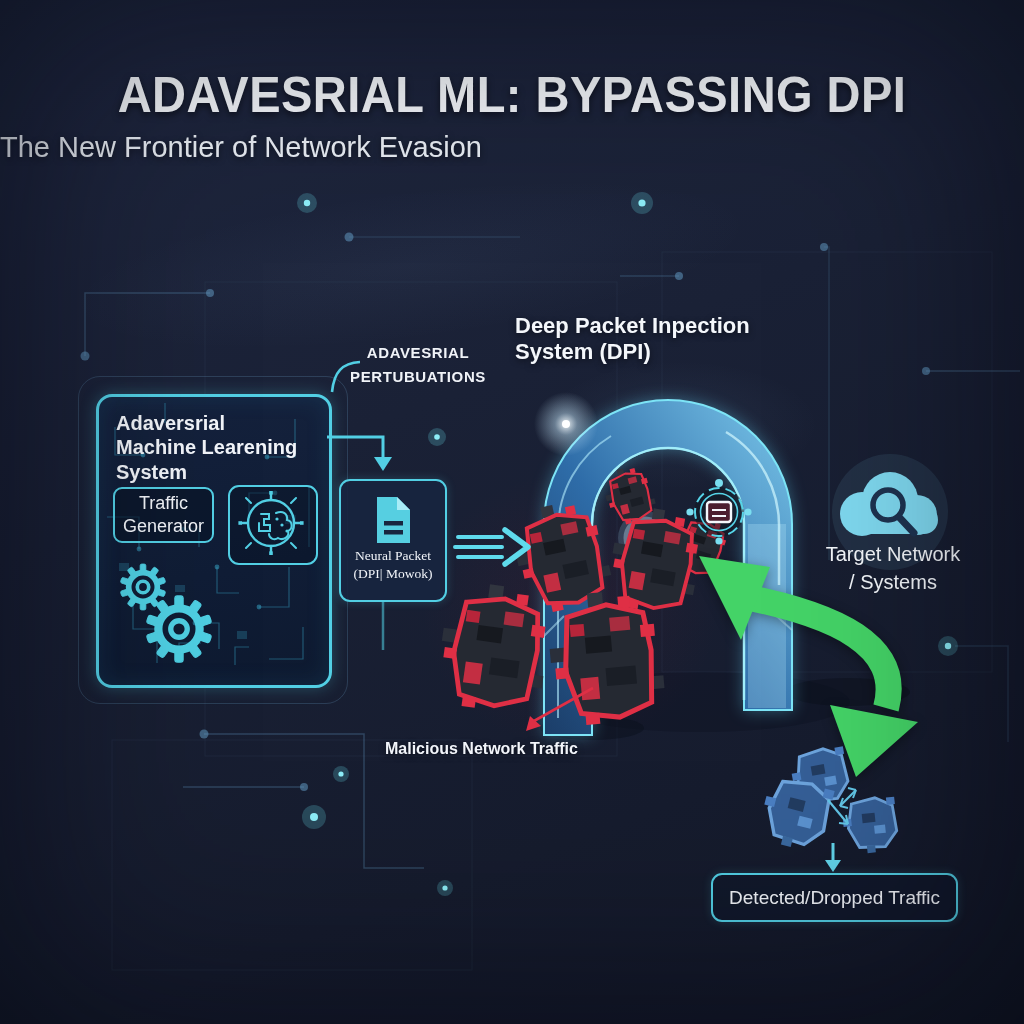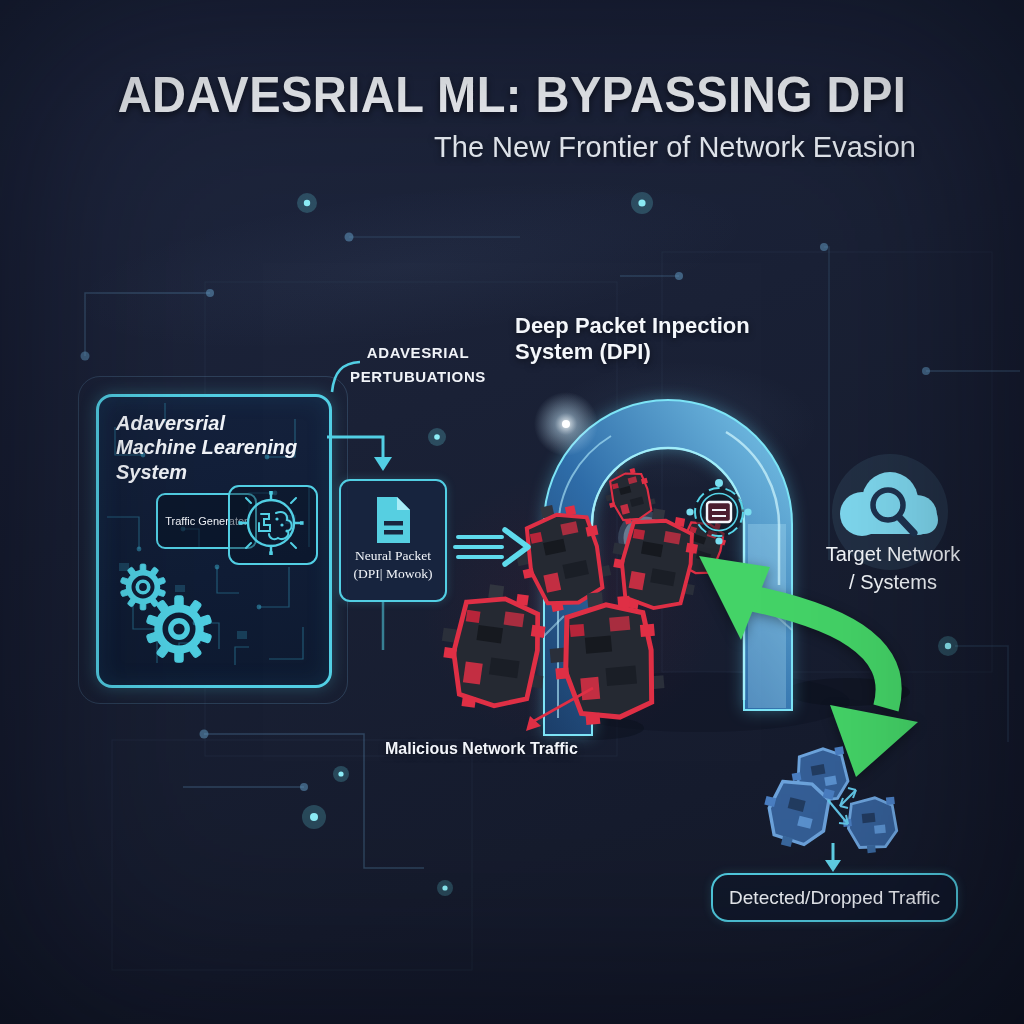--- a/index.html
+++ b/index.html
@@ -10,21 +10,21 @@
   }
   .vignette{position:absolute;inset:0;box-shadow:inset 0 0 220px rgba(2,4,12,.6);pointer-events:none;}
   .abs{position:absolute;}
   svg{display:block;}
   
   .title{
     left:0;top:66px;width:1024px;text-align:center;font-size:50px;font-weight:800;
     letter-spacing:.5px;transform:scaleX(.94);color:#f4f7fb;text-shadow:0 3px 8px rgba(0,0,0,.55);
   }
   .subtitle{
-    left:0;top:131px;width:916px;text-align:right;font-size:29px;font-weight:400;
+    left:0;top:131px;width:916px;text-align:left;font-size:29px;font-weight:400;
     color:#e9eef5;text-shadow:0 2px 6px rgba(0,0,0,.5);
   }
   .pert-label{
     left:348px;top:341px;width:140px;text-align:center;font-size:15px;font-weight:700;
     letter-spacing:.6px;line-height:1.6;color:#f0f3f8;
   }
   .dpi-title{
     left:515px;top:313px;width:310px;font-size:22px;font-weight:700;
     line-height:1.18;color:#f4f7fb;text-shadow:0 2px 6px rgba(0,0,0,.5);
   }
@@ -41,41 +41,41 @@
     left:78px;top:376px;width:268px;height:326px;border:1.5px solid rgba(115,175,215,.22);
     border-radius:22px;
   }
   .ml-box{
     left:96px;top:394px;width:230px;height:288px;border:3px solid #52cfe4;border-radius:16px;
     background:linear-gradient(170deg,#15223d 0%,#101d36 60%,#0e1a30 100%);
     box-shadow:0 0 16px rgba(82,207,228,.28), inset 0 0 22px rgba(40,120,160,.18);
     overflow:hidden;
   }
   .ml-title{position:absolute;left:17px;top:14px;width:196px;font-size:20px;font-weight:700;line-height:1.22;}
-  .ml-title span{display:block;font-style:italic;}
+  .ml-title span{display:block;}
   .tg-box{
-    position:absolute;left:14px;top:96px;width:101px;height:56px;border:2px solid #52cfe4;border-radius:9px;
+    position:absolute;left:14px;top:90px;width:101px;height:56px;border:2px solid #52cfe4;border-radius:9px;
     background:rgba(9,20,38,.6);display:flex;align-items:center;justify-content:center;text-align:center;
-    font-size:11px;line-height:1.3;padding:0 6px;box-sizing:border-box;margin-left:43px;
+    font-size:18px;line-height:1.3;padding:0 6px;box-sizing:border-box;
   }
   .ai-box{
     position:absolute;left:129px;top:88px;width:86px;height:76px;border:2px solid #52cfe4;border-radius:11px;
     background:rgba(9,20,38,.45);
   }
   
   .np-box{
     left:339px;top:479px;width:104px;height:119px;border:2.5px solid #52cfe4;border-radius:11px;
     background:rgba(24,37,64,.93);box-shadow:0 0 10px rgba(82,207,228,.22);
     text-align:center;font-size:13.5px;line-height:1.3;
   }
   .np-text{position:absolute;left:0;top:66px;width:100%;font-family:Liberation Serif, serif;}
   .np-text span{display:block;}
   
   .detected-box{
-    left:711px;top:873px;width:243px;height:45px;border:2px solid #52cfe4;border-radius:17px;
+    left:711px;top:873px;width:243px;height:45px;border:2px solid #52cfe4;border-radius:11px;
     background:rgba(14,24,44,.55);display:flex;align-items:center;justify-content:center;
     font-size:19px;color:#f2f5fa;box-shadow:0 0 10px rgba(82,207,228,.18);
   }
   
   .flare-band{
     left:60px;top:190px;width:700px;height:150px;border-radius:50%;
     background:radial-gradient(ellipse at center,rgba(150,185,235,.05),rgba(150,185,235,0) 70%);
     transform:rotate(-7deg);
   }
   .glow-cluster{

